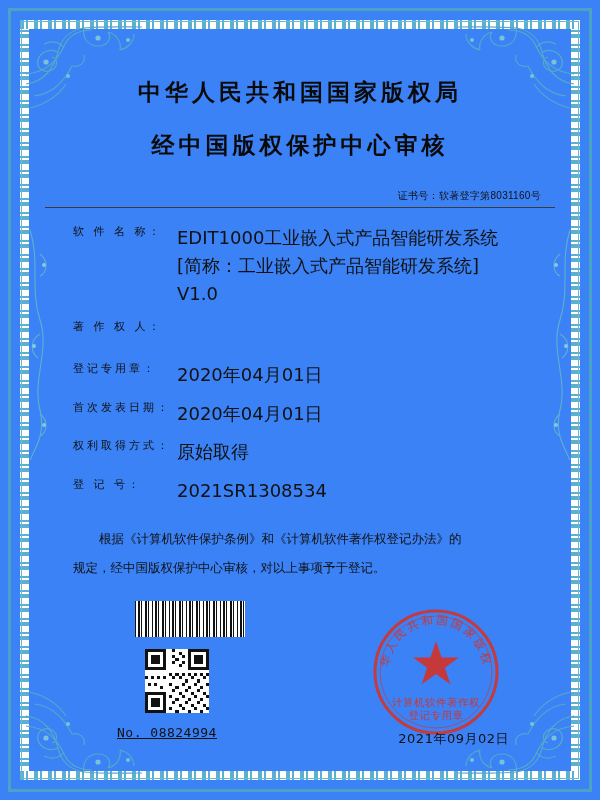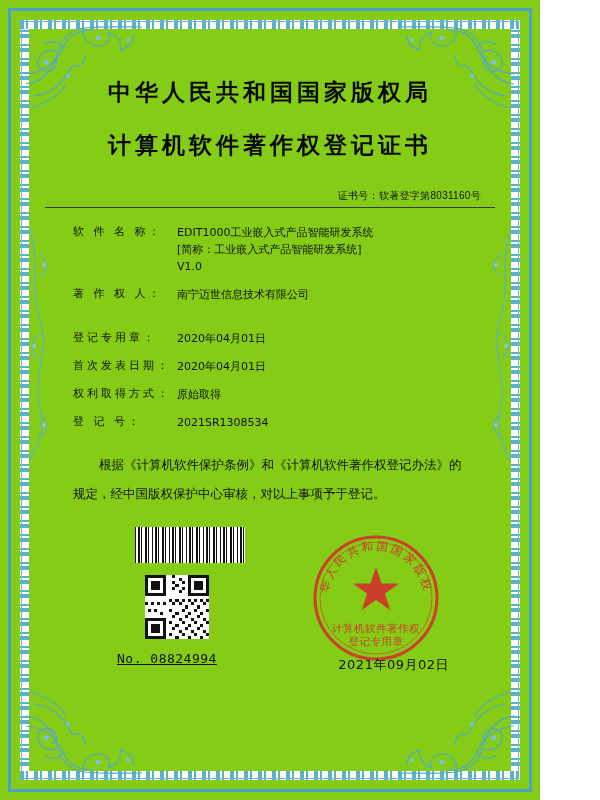--- a/index.html
+++ b/index.html
@@ -9,23 +9,23 @@
   body {
     width: 600px;
     height: 800px;
     background: #ffffff;
     font-family: "Liberation Sans", sans-serif;
     overflow: hidden;
   }
 
   .certificate {
     position: relative;
-    width: 540px;
+    width: 600px;
     height: 800px;
-    background: #84cc16;
+    background: #3b82f6;
     box-sizing: border-box;
   }
 
   
   .border-outer {
     position: absolute;
     left: 8px;
     top: 8px;
     right: 8px;
     bottom: 8px;
@@ -135,21 +135,21 @@
   .field-label {
     width: 104px;
     flex: 0 0 104px;
     font-size: 11px;
     color: #111;
     letter-spacing: 3px;
     white-space: nowrap;
     font-family: "DejaVu Sans", "Liberation Sans", sans-serif;
   }
   .field-value {
-    font-size: 11px;
+    font-size: 18px;
     color: #111;
     line-height: 1.55;
     font-family: "DejaVu Sans", "Liberation Sans", sans-serif;
   }
   .value-line { display: block; }
 
   .spacer-lg { height: 16px; }
 
   .statement {
     margin-top: 20px;
@@ -346,39 +346,38 @@
         <circle cx="18" cy="35" r="2"></circle>
         <circle cx="8" cy="116" r="2"></circle>
         <circle cx="18" cy="195" r="2"></circle>
       </g>
     </svg>
   </div>
 
   <div class="content">
 
     <div class="title-main">中华人民共和国国家版权局</div>
-    <div class="title-sub">计算机软件著作权登记证书</div>
+    <div class="title-sub">经中国版权保护中心审核</div>
 
     <div class="cert-no">证书号：软著登字第8031160号</div>
     <div class="rule"></div>
 
     <div class="fields">
 
       <div class="field-row">
         <div class="field-label">软 件 名 称：</div>
         <div class="field-value">
           <span class="value-line">EDIT1000工业嵌入式产品智能研发系统</span>
           <span class="value-line">[简称：工业嵌入式产品智能研发系统]</span>
           <span class="value-line">V1.0</span>
         </div>
       </div>
 
       <div class="field-row">
         <div class="field-label">著 作 权 人：</div>
-        <div class="field-value">南宁迈世信息技术有限公司</div>
       </div>
 
       <div class="spacer-lg"></div>
 
       <div class="field-row">
         <div class="field-label">登记专用章：</div>
         <div class="field-value">2020年04月01日</div>
       </div>
 
       <div class="field-row">

